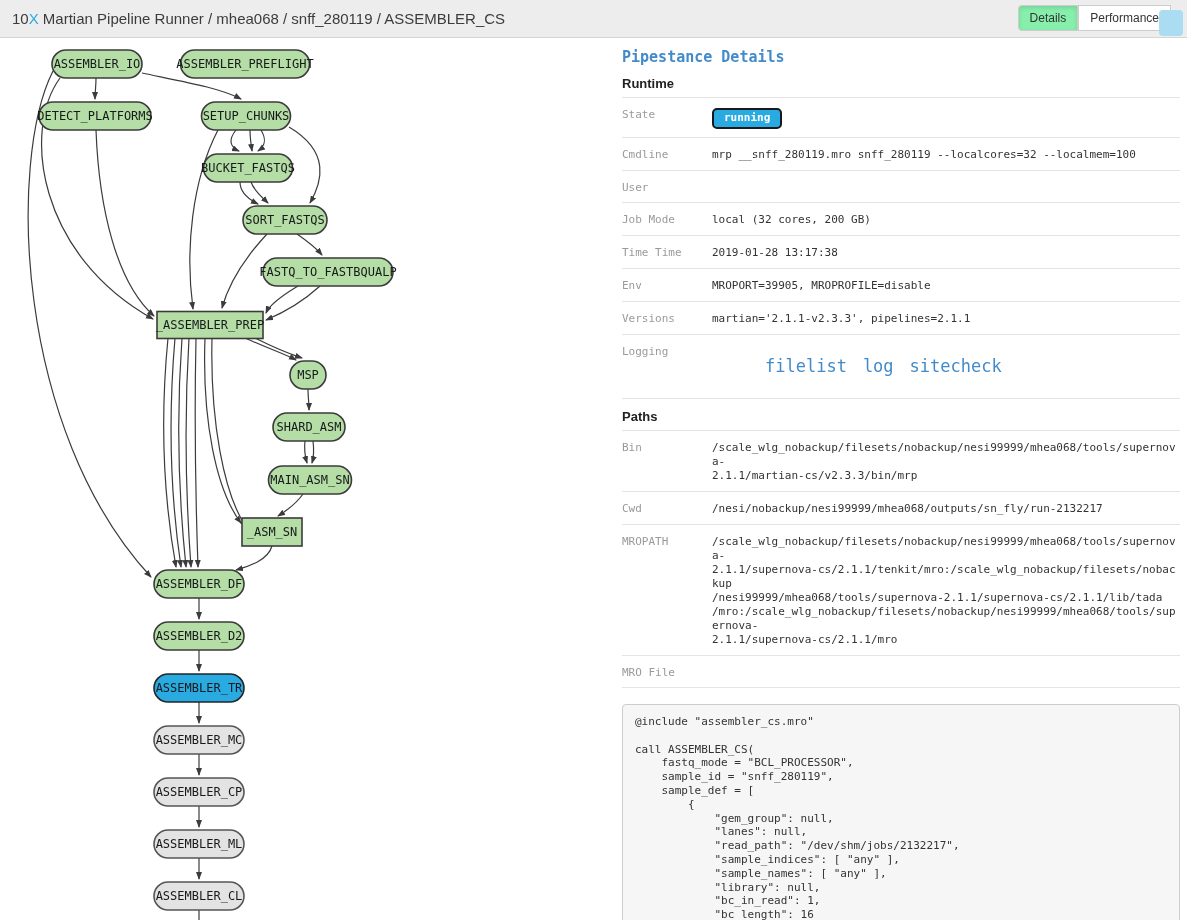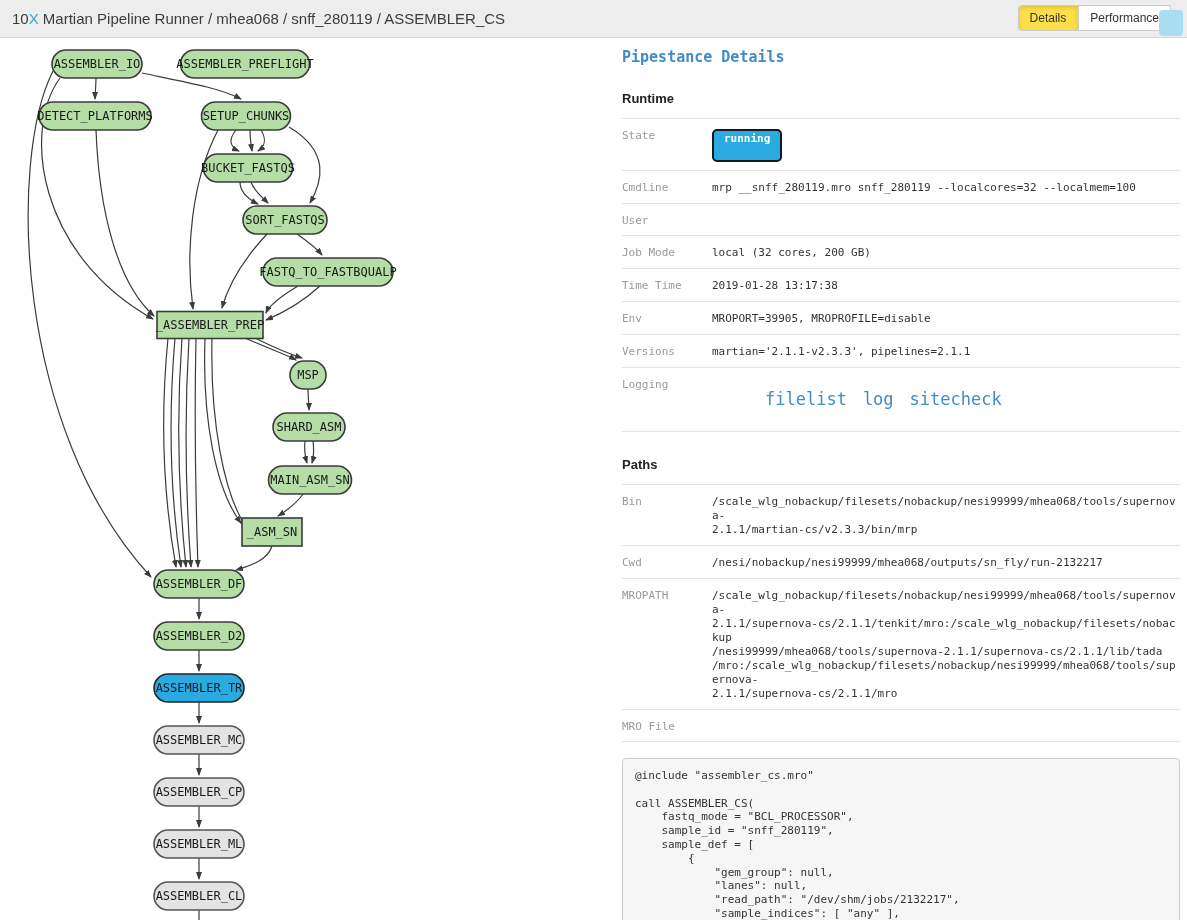--- a/index.html
+++ b/index.html
@@ -11,51 +11,51 @@
   .topbar { position:absolute; top:0; left:0; width:1187px; height:38px;
             background:#ededed; border-bottom:1px solid #d5d5d5; z-index:5;
             display:flex; align-items:center; }
   .topbar-title { font-size:15px; color:#3c3c3c; margin-left:12px; white-space:pre; }
   .topbar-title .accent { color:#29abe2; }
   .btn-group { position:absolute; right:16px; top:5px; display:flex; }
   .btn { font-size:12px; color:#333; background:#fff; border:1px solid #ccc;
          padding:5px 11px; cursor:pointer; line-height:14px; }
   .btn:first-child { border-radius:4px 0 0 4px; }
   .btn:last-child  { border-radius:0 4px 4px 0; border-left:none; }
-  .btn.active { background:#fde047; box-shadow:inset 0 2px 4px rgba(0,0,0,.12); }
+  .btn.active { background:#86efac; box-shadow:inset 0 2px 4px rgba(0,0,0,.12); }
   .blue-sliver { position:absolute; right:-12px; top:5px; width:24px; height:26px;
                  background:#aadcf2; border-radius:4px; }
 
   
   #dag { position:absolute; left:0; top:0; z-index:1; }
   .edge { fill:none; stroke:#3b3b3b; stroke-width:1.2; }
   .node rect { stroke:#3b3b3b; stroke-width:1.6; }
   .node.done    rect { fill:#b5dea6; }
   .node.running rect { fill:#29abe2; stroke:#22262a; }
   .node.waiting rect { fill:#e3e3e3; stroke:#565656; }
   .node text { font-family:"DejaVu Sans Mono", monospace; font-size:12px;
                fill:#17191b; text-anchor:middle; }
 
   
   .panel { position:absolute; left:622px; top:38px; width:558px; z-index:2; }
   .panel-title { font-family:"DejaVu Sans Mono", monospace; font-weight:bold;
                  font-size:15px; color:#428bca; margin-top:10px; }
-  .section-heading { font-size:13px; font-weight:bold; color:#222; margin-top:25px;
+  .section-heading { font-size:13px; font-weight:bold; color:#222; margin-top:10px;
                      margin-bottom:6px; }
-  .detail-table { border-top:1px solid #e4e4e4;margin-top:12px; }
+  .detail-table { border-top:1px solid #e4e4e4; }
   .detail-row { display:flex; border-bottom:1px solid #e4e4e4; padding:8px 0; }
   .detail-label { width:90px; flex:none; font-family:"DejaVu Sans Mono", monospace;
                   font-size:11px; color:#9a9a9a; padding-top:2px; }
   .detail-value { font-family:"DejaVu Sans Mono", monospace; font-size:11px;
                   color:#333; line-height:14px; white-space:pre-wrap;
                   word-break:break-all; padding-top:2px; flex:1; }
   .badge-running { display:inline-block; background:#29abe2; color:#fff;
                    font-family:"DejaVu Sans Mono", monospace; font-size:11px;
                    font-weight:bold; border:2px solid #16191d; border-radius:5px;
-                   padding:1px 10px 14px; }
+                   padding:1px 10px 2px; }
   .log-link { color:#428bca; text-decoration:none; margin-right:16px;
               font-family:"DejaVu Sans Mono", monospace; font-size:17px; }
   .file-link { color:#428bca; text-decoration:none; }
   .code-block { margin-top:16px; background:#f6f6f6; border:1px solid #cdcdcd;
                 border-radius:4px; padding:10px 12px;
                 font-family:"DejaVu Sans Mono", monospace; font-size:11px;
                 line-height:13.8px; color:#333; white-space:pre; overflow:hidden; }
 </style>
 </head>
 <body>

